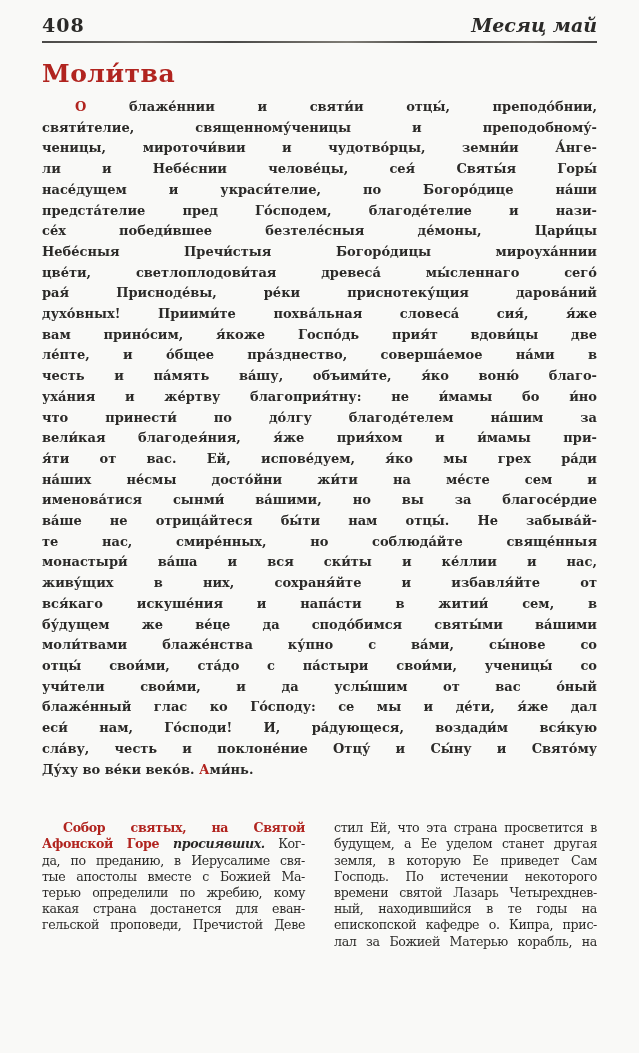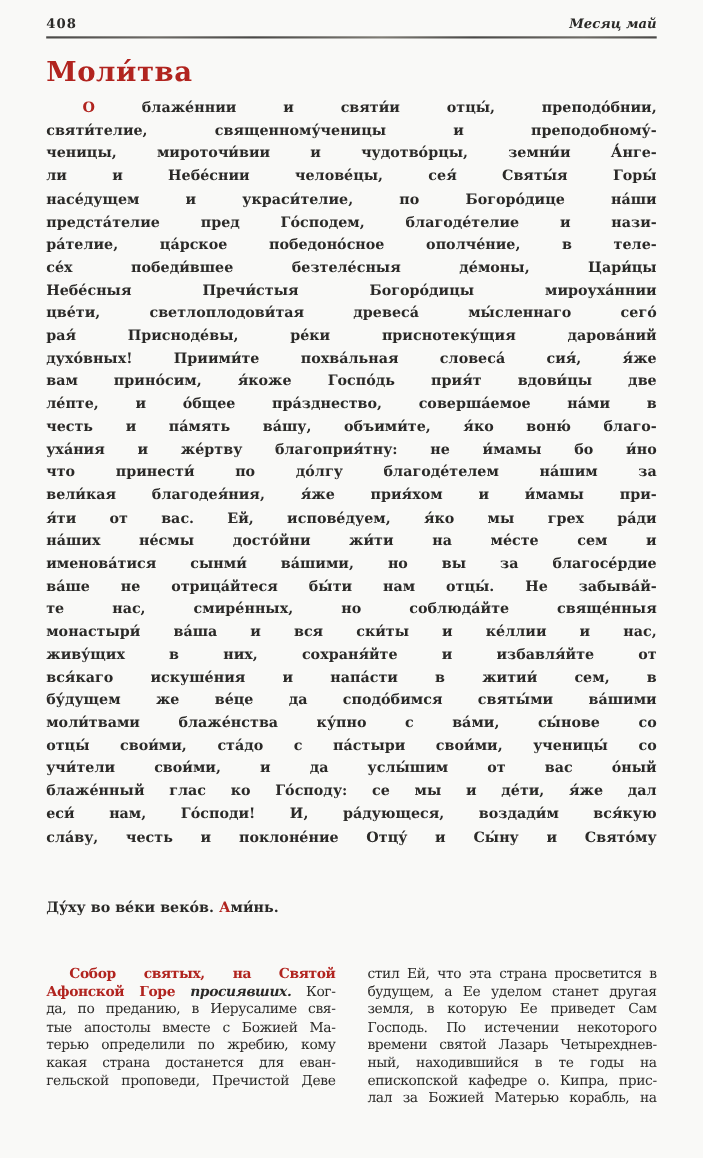--- a/index.html
+++ b/index.html
@@ -8,21 +8,21 @@
     background: #f9f9f7;
     font-family: "DejaVu Serif", "Liberation Serif", serif;
     color: #2b2a28;
     overflow: hidden;
   }
   .page { padding: 14px 42px 0 42px; }
 
   
   .runhead {
     display: flex; justify-content: space-between; align-items: center;
-    font-size: 12px; font-weight: bold;
+    font-size: 19px; font-weight: bold;
   }
   .runhead .folio { letter-spacing: 1px; }
   .runhead .month { font-style: italic; }
   .rule {
     margin-top: 5px; height: 2px;
     background: linear-gradient(90deg,#2b2a28 0%,#56534e 18%,#2b2a28 34%,#6a675f 55%,#2b2a28 70%,#57544e 88%,#2b2a28 100%);
     opacity: .85;
   }
 
   
@@ -31,21 +31,21 @@
     color: #b1241f; font-weight: bold; font-size: 25px; letter-spacing: .5px;
   }
 
   
   .prayer {
     margin-top: 9px;
     font-weight: bold; font-size: 13px; line-height: 20.7px;
   }
   .pline { text-align: justify; text-align-last: justify; white-space: normal; }
   .pline.first { padding-left: 33px; }
-  .pline.last { text-align-last: left; margin-top: 44px; }
+  .pline.last { text-align-last: left; }
   .initial { color: #b1241f; }
 
   
   .columns {
     margin-top: 40px;
     display: flex; gap: 29px;
     font-size: 12.6px; line-height: 16.2px;
     letter-spacing: -0.35px;
   }
   .col { flex: 1 1 0; min-width: 0; }
@@ -69,21 +69,20 @@
 
   <div class="prayer">
     <div class="pline first"><span class="initial">О</span> <span>блаже́ннии и святи́и отцы́, преподо́бнии,</span></div>
 
     <div>
         <div class="pline">святи́телие, священному́ченицы и преподобному́-</div>
         <div class="pline">ченицы, мироточи́вии и чудотво́рцы, земни́и А́нге-</div>
         <div class="pline">ли и Небе́снии челове́цы, сея́ Святы́я Горы́</div>
         <div class="pline">насе́дущем и украси́телие, по Богоро́дице на́ши</div>
         <div class="pline">предста́телие пред Го́сподем, благоде́телие и нази-</div>
-        <div class="pline">ра́телие, ца́рское победоно́сное ополче́ние, в теле-</div>
         <div class="pline">се́х победи́вшее безтеле́сныя де́моны, Цари́цы</div>
         <div class="pline">Небе́сныя Пречи́стыя Богоро́дицы мироуха́ннии</div>
         <div class="pline">цве́ти, светлоплодови́тая древеса́ мы́сленнаго сего́</div>
         <div class="pline">рая́ Присноде́вы, ре́ки приснотеку́щия дарова́ний</div>
         <div class="pline">духо́вных! Приими́те похва́льная словеса́ сия́, я́же</div>
         <div class="pline">вам прино́сим, я́коже Госпо́дь прия́т вдови́цы две</div>
         <div class="pline">ле́пте, и о́бщее пра́зднество, соверша́емое на́ми в</div>
         <div class="pline">честь и па́мять ва́шу, объими́те, я́ко воню́ благо-</div>
         <div class="pline">уха́ния и же́ртву благоприя́тну: не и́мамы бо и́но</div>
         <div class="pline">что принести́ по до́лгу благоде́телем на́шим за</div>

